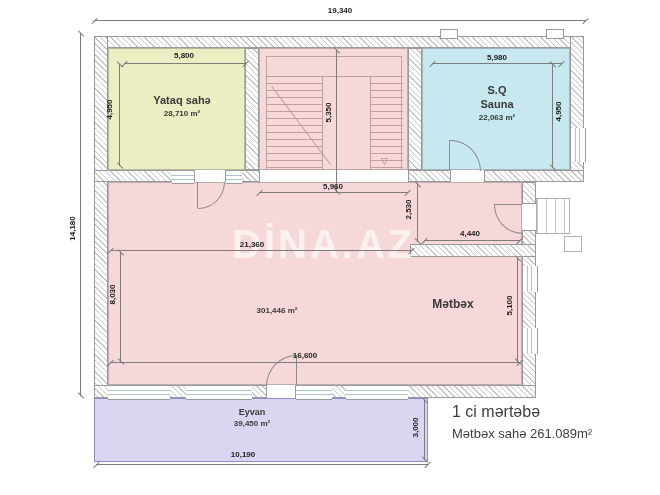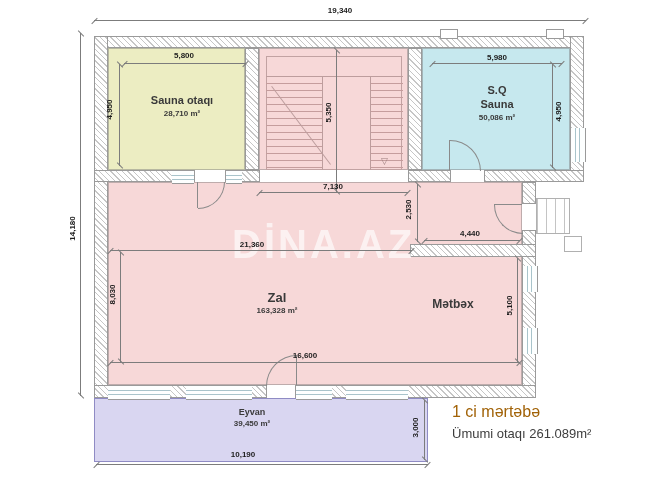--- a/index.html
+++ b/index.html
@@ -41,21 +41,21 @@
   .dimv::before,.dimv::after{content:"";position:absolute;left:-4px;width:8px;height:1px;background:#7c7c7c;transform:rotate(45deg);}
   .dimv::before{top:0;} .dimv::after{bottom:0;}
   .dlab{position:absolute;z-index:7;font-size:8px;font-weight:bold;color:#1d1d1d;
         width:72px;text-align:center;white-space:nowrap;}
   .dlab.rot{width:40px;transform:rotate(-90deg);}
   
   .rlab{position:absolute;z-index:7;width:140px;text-align:center;white-space:nowrap;
         font-weight:bold;color:#3a3a3a;}
   .watermark{position:absolute;z-index:5;font-size:40px;font-weight:bold;letter-spacing:3px;
              color:rgba(255,255,255,0.65);}
-  .foot1{position:absolute;z-index:7;font-size:16px;color:#a16207;}
+  .foot1{position:absolute;z-index:7;font-size:16px;color:#404040;}
   .foot2{position:absolute;z-index:7;font-size:13px;color:#3d3d3d;}
   .ext{position:absolute;z-index:2;background:#fff;border:1px solid #b0b0b0;}
 </style>
 </head>
 <body>
 
 <div id="plan">
 
   <div class="fill" style="left:108px;top:48px;width:137px;height:122px;background:#ecedc2;"></div>
   <div class="fill" style="left:259px;top:48px;width:149px;height:122px;background:#f7d8d8;"></div>
@@ -126,39 +126,38 @@
   <div class="dimv" style="left:424px;top:400px;height:60px;"></div>
   <div class="dimh" style="left:96px;top:464px;width:332px;"></div>
 
   <div class="dlab" style="left:304px;top:6px;">19,340</div>
   <div class="dlab rot" style="left:52px;top:224px;">14,180</div>
   <div class="dlab" style="left:148px;top:51px;">5,800</div>
   <div class="dlab rot" style="left:89px;top:105px;">4,950</div>
   <div class="dlab" style="left:461px;top:53px;">5,980</div>
   <div class="dlab rot" style="left:538px;top:107px;">4,950</div>
   <div class="dlab rot" style="left:308px;top:108px;">5,350</div>
-  <div class="dlab" style="left:297px;top:182px;">7,130</div>
+  <div class="dlab" style="left:297px;top:182px;">5,960</div>
   <div class="dlab rot" style="left:388px;top:205px;">2,530</div>
   <div class="dlab" style="left:434px;top:229px;">4,440</div>
   <div class="dlab" style="left:216px;top:240px;">21,360</div>
   <div class="dlab rot" style="left:92px;top:290px;">8,030</div>
   <div class="dlab" style="left:269px;top:351px;">16,600</div>
   <div class="dlab rot" style="left:489px;top:301px;">5,100</div>
   <div class="dlab rot" style="left:395px;top:423px;">3,000</div>
   <div class="dlab" style="left:207px;top:450px;">10,190</div>
 
-  <div class="rlab" style="left:112px;top:94px;font-size:11px;">Sauna otaqı</div>
+  <div class="rlab" style="left:112px;top:94px;font-size:11px;">Yataq sahə</div>
   <div class="rlab" style="left:112px;top:109px;font-size:8px;">28,710 m²</div>
   <div class="rlab" style="left:427px;top:84px;font-size:11px;">S.Q</div>
   <div class="rlab" style="left:427px;top:98px;font-size:11px;">Sauna</div>
-  <div class="rlab" style="left:427px;top:113px;font-size:8px;">50,086 m²</div>
-  <div class="rlab" style="left:207px;top:290px;font-size:13px;">Zal</div>
-  <div class="rlab" style="left:207px;top:306px;font-size:8px;">163,328 m²</div>
+  <div class="rlab" style="left:427px;top:113px;font-size:8px;">22,063 m²</div>
+  <div class="rlab" style="left:207px;top:306px;font-size:8px;">301,446 m²</div>
   <div class="rlab" style="left:383px;top:297px;font-size:12px;">Mətbəx</div>
   <div class="rlab" style="left:182px;top:407px;font-size:9px;">Eyvan</div>
   <div class="rlab" style="left:182px;top:419px;font-size:8px;">39,450 m²</div>
 
   <div class="watermark" style="left:232px;top:222px;">DİNA.AZ</div>
 
   <div class="foot1" style="left:452px;top:403px;">1 ci mərtəbə</div>
-  <div class="foot2" style="left:452px;top:426px;">Ümumi otaqı 261.089m²</div>
+  <div class="foot2" style="left:452px;top:426px;">Mətbəx sahə 261.089m²</div>
 
 </div>
 
 </body></html>

